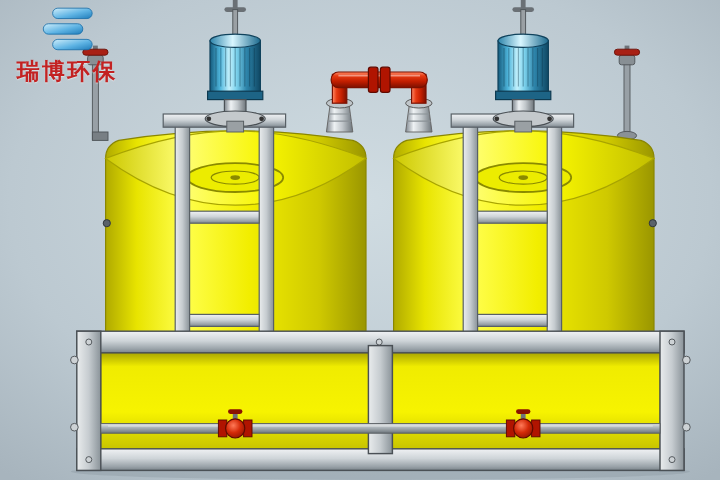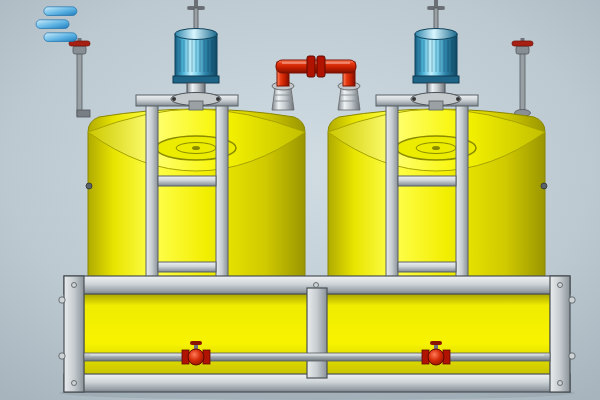--- a/index.html
+++ b/index.html
@@ -238,15 +238,16 @@
         <linearGradient id="logoBar" x1="0" y1="0" x2="1" y2="1">
           <stop offset="0" stop-color="#cfeefb"></stop>
           <stop offset="0.55" stop-color="#5fb4e4"></stop>
           <stop offset="1" stop-color="#1f7cba"></stop>
         </linearGradient>
       </defs>
       <rect x="16" y="3" width="38" height="10" rx="5" fill="url(#logoBar)" stroke="#1a6ea8" stroke-width="0.8"></rect>
       <rect x="7" y="18" width="38" height="10" rx="5" fill="url(#logoBar)" stroke="#1a6ea8" stroke-width="0.8"></rect>
       <rect x="16" y="33" width="38" height="10" rx="5" fill="url(#logoBar)" stroke="#1a6ea8" stroke-width="0.8"></rect>
     </svg>
+    <div class="logo-text">瑞博环保</div>
   </div>
 
 </div>
 
 </body></html>

